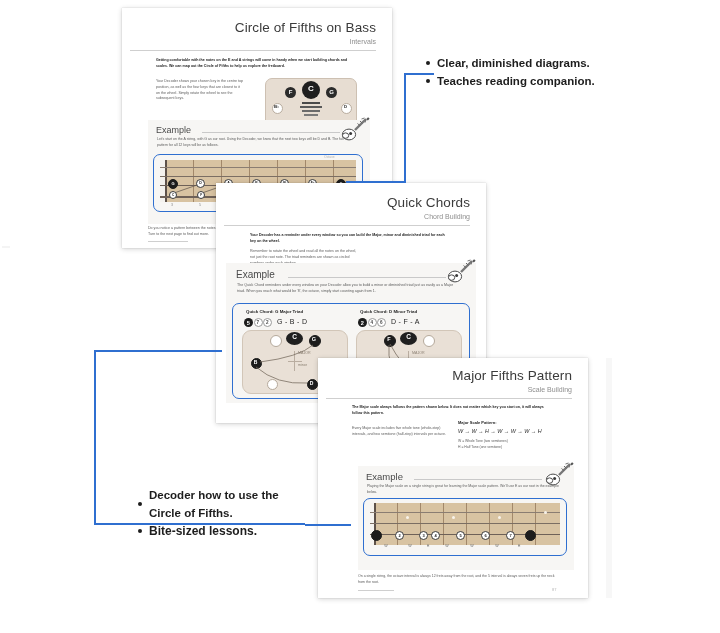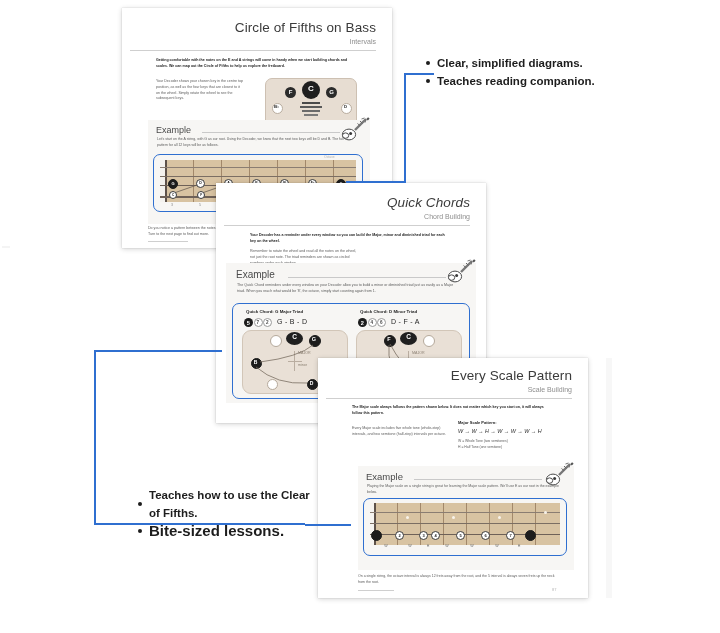--- a/index.html
+++ b/index.html
@@ -227,21 +227,21 @@
       <div class="body-txt" style="position:absolute;left:26px;top:224px;font-size:3.6px;">Turn to the next page to find out more.</div>
 
       <div class="pg-rule" style="left:26px;top:233px;width:40px;"></div>
       <div class="tiny" style="left:212px;top:230px;font-size:4px;">37</div>
     </div>
   </div>
 
   <div class="page" style="left:216px;top:183px;width:270px;height:240px;">
     <div class="page-inner">
 
-      <div class="pg-title" style="top:12px;right:16px;font-size:13.5px;font-style:italic;">Quick Chords</div>
+      <div class="pg-title" style="top:12px;right:16px;font-size:13.5px;">Quick Chords</div>
       <div class="pg-sub" style="top:30px;right:16px;font-size:7px;">Chord Building</div>
       <div class="pg-rule" style="left:8px;top:42px;width:246px;"></div>
 
       <div class="body-bold" style="position:absolute;left:34px;top:50px;width:198px;font-size:3.6px;line-height:1.55;">Your Decoder has a reminder under every window so you can build the Major, minor and diminished triad for each key on the wheel.</div>
       <div class="body-txt" style="position:absolute;left:34px;top:66px;width:108px;font-size:3.6px;line-height:1.62;">Remember to rotate the wheel and read all the notes on the wheel, not just the root note. The triad reminders are shown as circled numbers under each window.</div>
 
       <div class="ex-wrap" style="left:10px;top:80px;width:250px;height:140px;background:#f7f6f4;">
         <div class="ex-label" style="left:10px;top:6px;font-size:10px;">Example</div>
         <div class="ex-rule" style="left:62px;top:14px;width:158px;"></div>
 
@@ -322,21 +322,21 @@
         </div>
       </div>
 
       <div class="tiny" style="left:212px;top:230px;font-size:4px;">49</div>
     </div>
   </div>
 
   <div class="page" style="left:318px;top:358px;width:270px;height:240px;">
     <div class="page-inner">
 
-      <div class="pg-title" style="top:10px;right:16px;font-size:13.5px;">Every Scale Pattern</div>
+      <div class="pg-title" style="top:10px;right:16px;font-size:13.5px;">Major Fifths Pattern</div>
       <div class="pg-sub" style="top:28px;right:16px;font-size:7px;">Scale Building</div>
       <div class="pg-rule" style="left:8px;top:40px;width:246px;"></div>
 
       <div class="body-bold" style="position:absolute;left:34px;top:47px;width:198px;font-size:3.6px;line-height:1.55;">The Major scale always follows the pattern shown below. It does not matter which key you start on, it will always follow this pattern.</div>
 
       <div class="body-txt" style="position:absolute;left:34px;top:68px;width:96px;font-size:3.6px;line-height:1.62;">Every Major scale includes five whole tone (whole-step) intervals, and two semitone (half-step) intervals per octave.</div>
 
       <div class="body-bold" style="position:absolute;left:140px;top:62px;font-size:4px;">Major Scale Pattern:</div>
       <div style="position:absolute;left:140px;top:70px;font-size:5.4px;color:#2a2a2a;font-style:italic;">W → W → H → W → W → W → H</div>
       <div class="body-txt" style="position:absolute;left:140px;top:81px;font-size:3.4px;">W = Whole Tone (two semitones)</div>
@@ -412,28 +412,28 @@
 
   <div class="lead lead-h" style="left:305px;top:524px;width:34px;"></div>
   <div class="lead lead-v" style="left:94px;top:350px;height:175px;"></div>
   <div class="lead lead-h" style="left:94px;top:350px;width:128px;"></div>
   <div class="lead lead-h" style="left:94px;top:523.4px;width:211px;"></div>
 
   <div class="lead lead-h" style="left:339px;top:524px;width:12px;"></div>
 
   <div class="ann" style="left:424px;top:54px;width:230px;">
     <ul>
-      <li style="font-size:11.5px;line-height:18px;">Clear, simplified diagrams.</li>
+      <li style="font-size:11.5px;line-height:18px;">Clear, diminished diagrams.</li>
       <li style="font-size:11.5px;line-height:18px;">Teaches reading companion.</li>
     </ul>
   </div>
 
   <div class="ann" style="left:136px;top:486px;width:176px;">
     <ul>
-      <li class="wrap" style="font-size:11.5px;line-height:18px;">Teaches how to use the Clear of Fifths.</li>
-      <li style="font-size:15px;line-height:18px;">Bite-sized lessons.</li>
+      <li class="wrap" style="font-size:11.5px;line-height:18px;">Decoder how to use the Circle of Fifths.</li>
+      <li style="font-size:12px;line-height:18px;">Bite-sized lessons.</li>
     </ul>
   </div>
 
   <div class="edge-sliver" style="left:606px;top:358px;width:6px;height:240px;opacity:.55;"></div>
   <div class="edge-sliver" style="left:2px;top:246px;width:8px;height:2px;opacity:.7;"></div>
 
 </div>
 
 </body></html>

